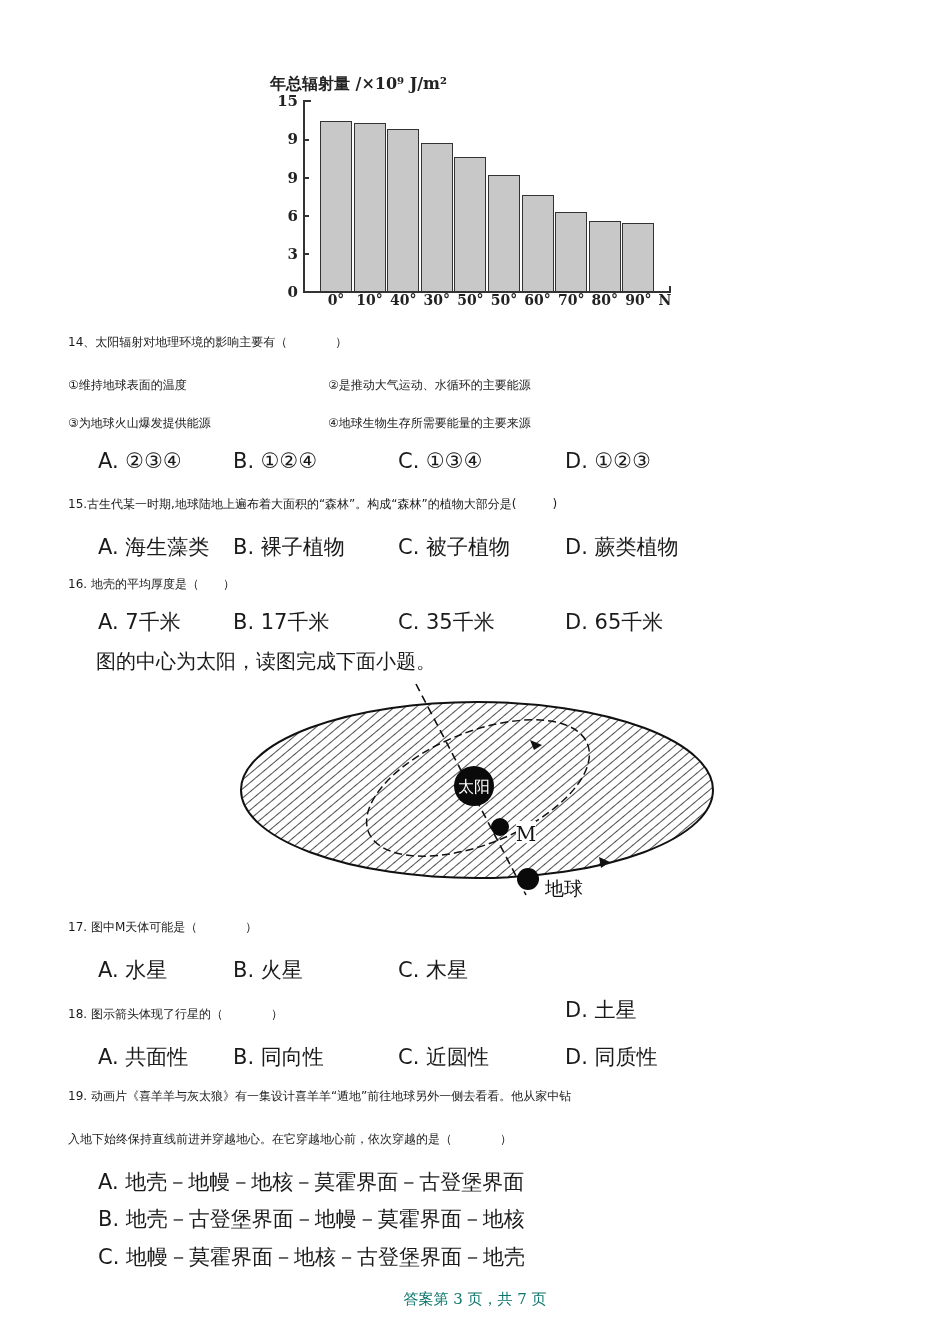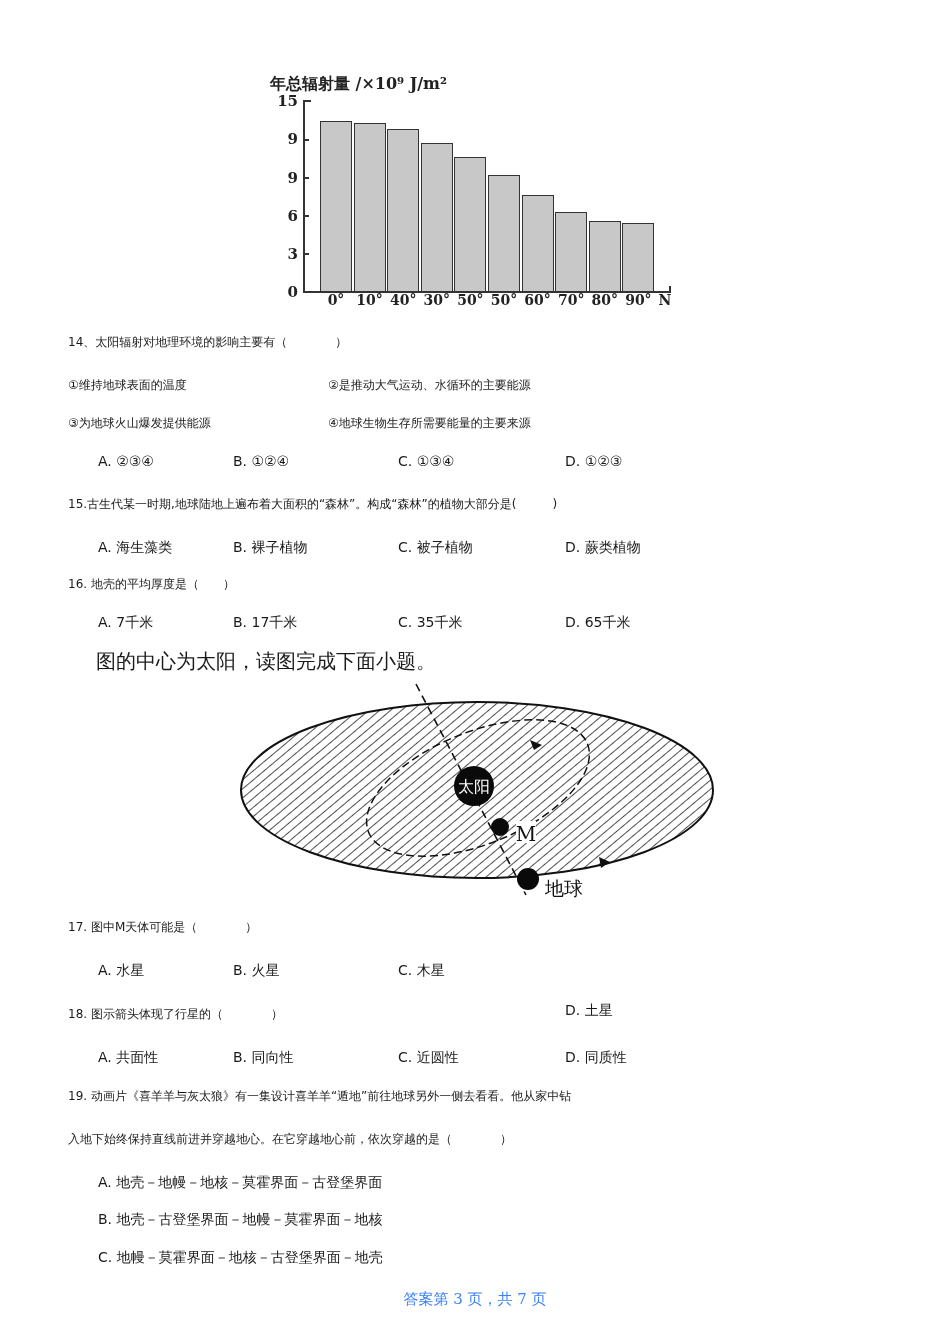--- a/index.html
+++ b/index.html
@@ -1,25 +1,25 @@
 <!DOCTYPE html>
 <html><head>
 <meta charset="utf-8">
 <style>
   html, body { margin:0; padding:0; background:#ffffff; }
   body { width:950px; height:1344px; position:relative; overflow:hidden;
          font-family:"DejaVu Sans", sans-serif; color:#222; }
   .abs { position:absolute; }
   .line { position:absolute; font-size:12px; line-height:22px; white-space:nowrap; color:#1a1a1a; }
-  .opt { position:absolute; font-size:14px; line-height:22px; white-space:nowrap; color:#1a1a1a; }
+  .opt { position:absolute; font-size:21px; line-height:22px; white-space:nowrap; color:#1a1a1a; }
   .chart-title { position:absolute; left:270px; top:74px; font-size:16px; font-weight:bold; font-family:"DejaVu Serif", serif; color:#222; }
   .ytick { position:absolute; font-size:15px; font-weight:bold; font-family:"DejaVu Serif", serif; text-align:right; width:24px; color:#222; }
   .xtick { position:absolute; font-size:14px; font-weight:bold; font-family:"DejaVu Serif", serif; text-align:center; color:#222; top:292px; }
   .bar { position:absolute; background:#c8c8c8; border:1.5px solid #333; box-sizing:border-box; }
-  .footer { position:absolute; left:0; width:950px; top:1290px; text-align:center; font-size:15px; font-family:"DejaVu Serif", serif; color:#3b82f6; }
+  .footer { position:absolute; left:0; width:950px; top:1290px; text-align:center; font-size:15px; font-family:"DejaVu Serif", serif; color:#0f766e; }
 </style>
 </head>
 <body>
 
 <div>
   <div class="chart-title">年总辐射量 /×10⁹ J/m²</div>
 
   <div class="abs" style="left:303px;top:100px;width:2px;height:193px;background:#333;"></div>
   <div class="abs" style="left:303px;top:291px;width:368px;height:2px;background:#333;"></div>
   <div class="abs" style="left:303px;top:100px;width:8px;height:2px;background:#333;"></div>

